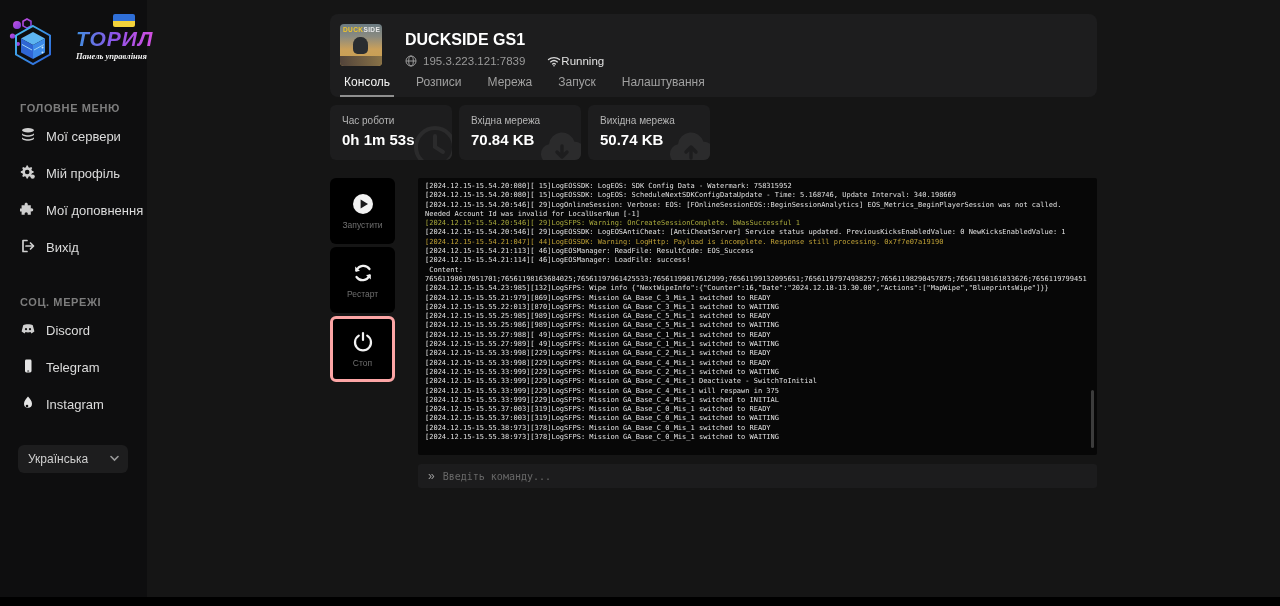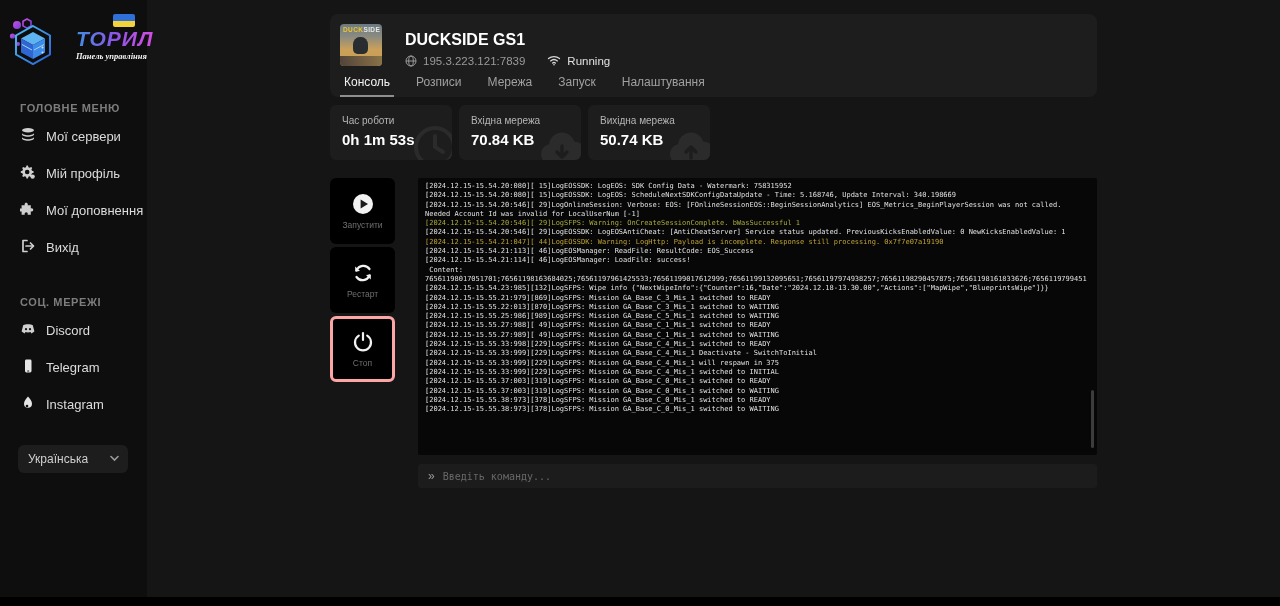--- a/index.html
+++ b/index.html
@@ -30,21 +30,21 @@
   
   .server-card { position:absolute; left:183px; top:14px; width:767px; height:83px; background:#1d1d1e; border-radius:8px; }
   .thumb { position:absolute; left:10px; top:10px; width:42px; height:42px; border-radius:4px; overflow:hidden;
     background:linear-gradient(180deg,#6b7b82 0%,#8b8b80 30%,#caa05a 60%,#c99f4e 100%); }
   .thumb .t-title { font-size:6.5px; font-weight:bold; letter-spacing:.4px; padding:2px 0 0 3px; color:#e8e8e8; }
   .thumb .t-title .yel { color:#f0c52c; }
   .thumb .duck { position:absolute; left:13px; top:13px; width:15px; height:17px; background:#2a2d30; border-radius:45% 45% 30% 30%; }
   .thumb .ground { position:absolute; left:0; bottom:0; width:100%; height:10px; background:linear-gradient(80deg,#51433a,#8a7347); }
   .srv-title { position:absolute; left:75px; top:17px; font-size:16px; font-weight:bold; color:#fff; }
   .srv-meta { position:absolute; left:75px; top:41px; display:flex; align-items:center; gap:6px; font-size:11.5px; color:#9a9a9a; }
-  .srv-meta .status { margin-left:16px; color:#e0e0e0; display:flex; align-items:flex-start; gap:6px; }
+  .srv-meta .status { margin-left:16px; color:#e0e0e0; display:flex; align-items:flex-end; }
   .tabs { position:absolute; left:14px; bottom:0; display:flex; gap:26px; height:26px; }
   .tab { position:relative; font-size:12px; color:#a0a0a0; cursor:pointer; padding-top:4px; }
   .tab.active { color:#f2f2f2; }
   .tab.active::after { content:""; position:absolute; left:-4px; right:-4px; bottom:0; height:2px; background:#8f8f8f; }
 
   
   .stat { position:absolute; top:105px; width:122px; height:55px; background:#1d1d1e; border-radius:6px; overflow:hidden; }
   .stat .lbl { position:absolute; left:12px; top:10px; font-size:10px; color:#b5b5b5; }
   .stat .val { position:absolute; left:12px; top:26px; font-size:15px; font-weight:bold; color:#fff; }
   .stat .wm { position:absolute; right:-6px; bottom:-10px; opacity:1; }
@@ -292,24 +292,27 @@
         <div class="log-line" style="color: rgb(169, 169, 60);">[2024.12.15-15.54.20:546][ 29]LogSFPS: Warning: OnCreateSessionComplete. bWasSuccessful 1</div>
         <div class="log-line">[2024.12.15-15.54.20:546][ 29]LogEOSSDK: LogEOSAntiCheat: [AntiCheatServer] Service status updated. PreviousKicksEnabledValue: 0 NewKicksEnabledValue: 1</div>
         <div class="log-line" style="color: rgb(191, 161, 54);">[2024.12.15-15.54.21:047][ 44]LogEOSSDK: Warning: LogHttp: Payload is incomplete. Response still processing. 0x7f7e07a19190</div>
         <div class="log-line">[2024.12.15-15.54.21:113][ 46]LogEOSManager: ReadFile: ResultCode: EOS_Success</div>
         <div class="log-line">[2024.12.15-15.54.21:114][ 46]LogEOSManager: LoadFile: success!</div>
         <div class="log-line"> Content:</div>
         <div class="log-line nowrap">76561198017051701;76561198163684025;76561197961425533;76561199017612999;76561199132095651;76561197974938257;76561198290457875;76561198161833626;76561197994519120;</div>
         <div class="log-line">[2024.12.15-15.54.23:985][132]LogSFPS: Wipe info {"NextWipeInfo":{"Counter":16,"Date":"2024.12.18-13.30.00","Actions":["MapWipe","BlueprintsWipe"]}}</div>
         <div class="log-line">[2024.12.15-15.55.21:979][869]LogSFPS: Mission GA_Base_C_3_Mis_1 switched to READY</div>
         <div class="log-line">[2024.12.15-15.55.22:013][870]LogSFPS: Mission GA_Base_C_3_Mis_1 switched to WAITING</div>
+        <div class="log-line">[2024.12.15-15.55.25:985][989]LogSFPS: Mission GA_Base_C_5_Mis_1 switched to READY</div>
         <div class="log-line">[2024.12.15-15.55.25:986][989]LogSFPS: Mission GA_Base_C_5_Mis_1 switched to WAITING</div>
         <div class="log-line">[2024.12.15-15.55.27:988][ 49]LogSFPS: Mission GA_Base_C_1_Mis_1 switched to READY</div>
         <div class="log-line">[2024.12.15-15.55.27:989][ 49]LogSFPS: Mission GA_Base_C_1_Mis_1 switched to WAITING</div>
+        <div class="log-line">[2024.12.15-15.55.33:998][229]LogSFPS: Mission GA_Base_C_2_Mis_1 switched to READY</div>
         <div class="log-line">[2024.12.15-15.55.33:998][229]LogSFPS: Mission GA_Base_C_4_Mis_1 switched to READY</div>
+        <div class="log-line">[2024.12.15-15.55.33:999][229]LogSFPS: Mission GA_Base_C_2_Mis_1 switched to WAITING</div>
         <div class="log-line">[2024.12.15-15.55.33:999][229]LogSFPS: Mission GA_Base_C_4_Mis_1 Deactivate - SwitchToInitial</div>
         <div class="log-line">[2024.12.15-15.55.33:999][229]LogSFPS: Mission GA_Base_C_4_Mis_1 will respawn in 375</div>
         <div class="log-line">[2024.12.15-15.55.33:999][229]LogSFPS: Mission GA_Base_C_4_Mis_1 switched to INITIAL</div>
         <div class="log-line">[2024.12.15-15.55.37:003][319]LogSFPS: Mission GA_Base_C_0_Mis_1 switched to READY</div>
         <div class="log-line">[2024.12.15-15.55.37:003][319]LogSFPS: Mission GA_Base_C_0_Mis_1 switched to WAITING</div>
         <div class="log-line">[2024.12.15-15.55.38:973][378]LogSFPS: Mission GA_Base_C_0_Mis_1 switched to READY</div>
         <div class="log-line">[2024.12.15-15.55.38:973][378]LogSFPS: Mission GA_Base_C_0_Mis_1 switched to WAITING</div>
       </div>
 
     <div class="cmd">

